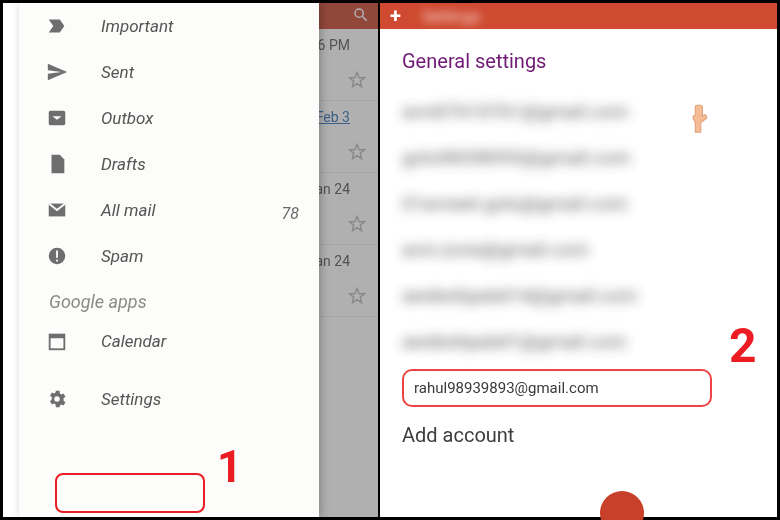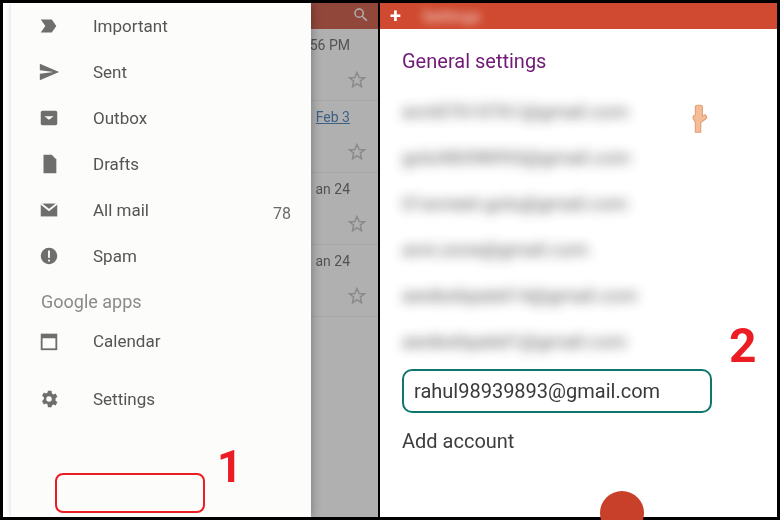--- a/index.html
+++ b/index.html
@@ -1,19 +1,19 @@
 <!DOCTYPE html>
 <html><head>
 <meta charset="utf-8">
 <style>
   * { box-sizing: border-box; margin: 0; padding: 0; font-family: Roboto, Arial, sans-serif; }
   body { width: 780px; height: 520px; overflow: hidden; background: #fff; }
   .frame { width: 780px; height: 520px; border: 3px solid #000; display: flex; position: relative; }
   .left-pane { width: 375px; height: 100%; position: relative; }
-  .drawer { position: absolute; left: 8px; top: 0; width: 300px; height: 100%; background: #fcfcfa; z-index: 3; box-shadow: 2px 0 8px rgba(0,0,0,0.25); }
+  .drawer { position: absolute; left: 16px; top: 0; width: 300px; height: 100%; background: #fcfcfa; z-index: 3; box-shadow: 2px 0 8px rgba(0,0,0,0.25); font-style: italic; }
   .nav-item { display: flex; align-items: center; height: 46px; padding-left: 22px; color: #555; font-size: 17px; cursor: pointer; }
   .nav-item .icon { width: 32px; height: 32px; margin-right: 28px; display:flex; align-items:center; justify-content:center; }
   .nav-item .icon svg { width: 22px; height: 22px; fill:#6e6e6e; }
   .nav-item .count { margin-left: auto; margin-right: 20px; color:#6a6a6a; font-size: 16px; margin-top: 7px; }
   .section-title { padding: 12px 0 6px 30px; color:#8a8a88; font-size:18px; }
   .backdrop { position:absolute; left:295px; top:0; right:0; bottom:0; background:#fff; z-index:1; }
   .bd-header { height:26px; background:#c8402a; position:relative; }
   .bd-header .search { position:absolute; right:8px; top:3px; }
   .bd-row { height:72px; border-bottom:1px solid #eee; display:flex; align-items:flex-start; justify-content:flex-end; padding-right:28px; padding-top:8px; font-size:14px; color:#555; position:relative; }
   .bd-row .star { position:absolute; right:12px; bottom:8px; }
@@ -21,21 +21,21 @@
   .overlay-dim { position:absolute; left:295px; top:0; right:0; bottom:0; background:rgba(80,80,80,0.45); z-index:2; }
   .divider { width:2px; background:#000; }
   .right-pane { flex:1; height:100%; background:#fff; position:relative; }
   .rp-header { height:26px; background:#cf4a30; position:relative; }
   .rp-header .plus { position:absolute; left:10px; top:2px; color:#fff; font-size:20px; line-height:22px; font-weight:bold; }
   .rp-header .title-blur { position:absolute; left:42px; top:4px; color:#fff; font-size:16px; filter: blur(4px); opacity:0.8; }
   .rp-body { padding: 20px 18px 0 22px; }
   .rp-general { font-size:20px; color:#701a75; margin-bottom: 20px; }
   .rp-blur-row { height:36px; display:flex; align-items:center; margin-bottom:10px; }
   .rp-blur-text { color:#3e3e3e; font-size:19px; filter: blur(6px); opacity:0.85; white-space:nowrap; }
-  .rp-highlight { border:2px solid #0f766e; border-radius:10px; padding:8px 10px; font-size:20px; color:#3a3a3a; display:inline-block; min-width:310px; }
+  .rp-highlight { border:2px solid #ef4444; border-radius:10px; padding:8px 10px; font-size:15px; color:#3a3a3a; display:inline-block; min-width:310px; }
   .rp-add { font-size:20px; color:#3e3e3e; margin-top:16px; }
   .red1 { position:absolute; left:52px; bottom:4px; width:150px; height:40px; border:2px solid #ec1c24; border-radius:8px; z-index:5; }
   .red1-num { position:absolute; left:214px; bottom:24px; color:#ec1c24; font-size:44px; font-weight:bold; z-index:6; }
   .red2-num { position:absolute; left:726px; top:314px; color:#ec1c24; font-size:48px; font-weight:bold; z-index:6; }
   .red-circle { position:absolute; left:302px; bottom:-18px; width:44px; height:44px; border-radius:50%; background:#c8402a; z-index:2; }
   .hand-cursor { position:absolute; left:688px; top:100px; width:26px; height:30px; z-index:7; opacity:0.7; }
   .hand-cursor svg { fill:#f2a06a; stroke:#d07840; stroke-width:1; }
 </style>
 </head>
 <body>

